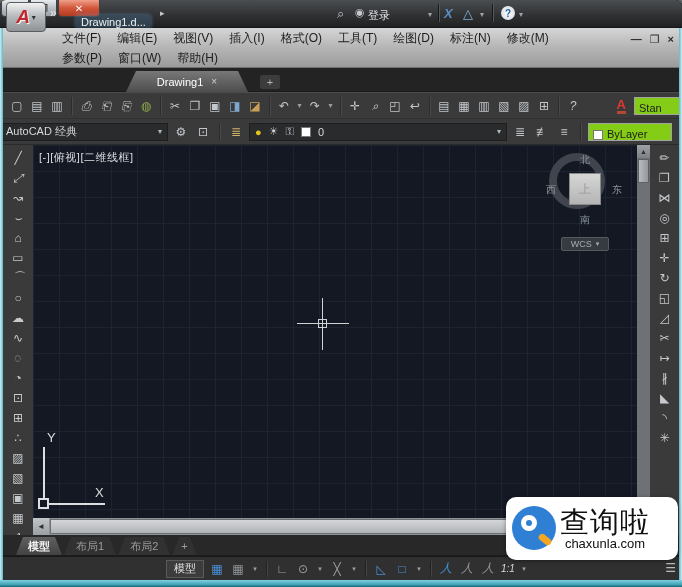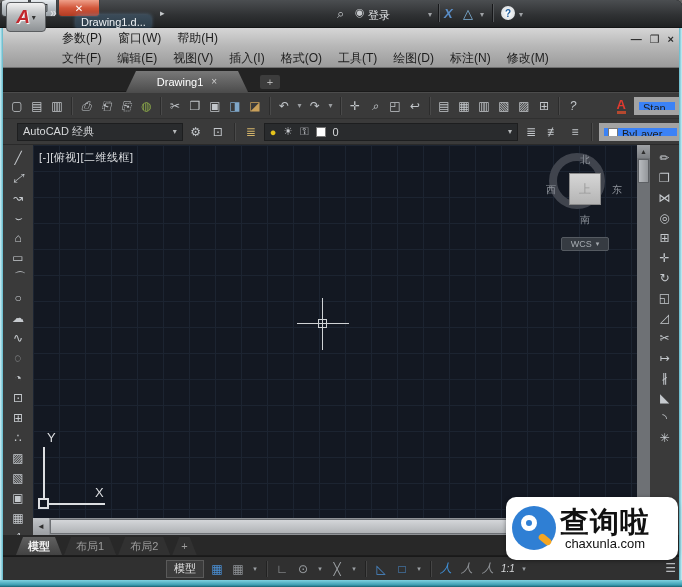--- a/index.html
+++ b/index.html
@@ -45,31 +45,31 @@
   .ftab{position:absolute;top:3px;height:21px;display:flex;align-items:center;justify-content:center;
     gap:8px;font-size:11px;clip-path:polygon(10px 0,calc(100% - 10px) 0,100% 100%,0 100%);}
   .ftab.inactive{background:linear-gradient(#3d3d3d,#2e2e2e);color:#a9a9a9;}
   .ftab.active{background:linear-gradient(#787878,#4d4d4d);color:#fff;}
   .ftab .x{color:#cfcfcf;font-size:10px;}
   .newtab{position:absolute;left:260px;top:7px;width:20px;height:14px;background:#3c3c3c;
     border-radius:2px;color:#b5b5b5;font-size:11px;display:flex;align-items:center;justify-content:center;}
   
   .toolbar{left:0;width:682px;background:#3a3a3a;display:flex;align-items:center;}
   .t1{top:92px;height:27px;border-top:1px solid #4c4c4c;border-bottom:1px solid #303030;padding-left:8px;gap:2px;}
-  .t2{top:119px;height:26px;border-bottom:1px solid #2a2a2a;padding-left:17px;gap:4px;}
+  .t2{top:119px;height:26px;border-bottom:1px solid #2a2a2a;padding-left:0;gap:4px;}
   .tbtn{width:18px;height:18px;display:flex;align-items:center;justify-content:center;
     color:#c3c7cb;font-size:12px;flex:0 0 auto;}
   .tbtn.dd{width:9px;font-size:8px;color:#9a9da0;}
   .tbtn.sep{width:7px;}
   .tbtn.sep i{display:block;width:1px;height:18px;background:#2c2c2c;box-shadow:1px 0 0 #4a4a4a;}
   .combo-dark{height:18px;background:#292b2d;border:1px solid #1d1e1f;color:#d6d8da;font-size:11px;
     display:flex;align-items:center;padding:0 5px;gap:5px;}
   .combo-dark .dd{margin-left:auto;font-size:8px;color:#b5b8ba;}
-  .combo-light{height:18px;background:#3b82f6;border:5px solid #a3a3a3;color:#1c1c1c;font-size:11px;
-    display:flex;align-items:flex-start;padding:0 4px;gap:4px;overflow:hidden;white-space:nowrap;}
+  .combo-light{height:18px;background:#84cc16;border:1px solid #a3a3a3;color:#1c1c1c;font-size:11px;
+    display:flex;align-items:flex-end;padding:0 4px;gap:4px;overflow:hidden;white-space:nowrap;}
   .sw{width:10px;height:10px;background:#ffffff;border:1px solid #777;flex:0 0 auto;}
   .lay-bulb{color:#e5c31c;font-size:11px;} .lay-ic{color:#c9ccd0;font-size:11px;}
   .acolor{color:#e03a2f;font-weight:bold;font-size:13px;border-bottom:3px solid #b5492f;line-height:13px;}
   
   .sidebar{background:#3a3a3a;display:flex;flex-direction:column;align-items:center;padding-top:4px;gap:3px;}
   .sbtn{width:22px;height:17px;display:flex;align-items:center;justify-content:center;color:#c6cace;font-size:12px;flex:0 0 auto;}
   
   .canvas{left:33px;top:145px;width:604px;height:373px;background:#131822;
     background-image:linear-gradient(#1c2431 1px,transparent 1px),
                      linear-gradient(90deg,#1c2431 1px,transparent 1px);
@@ -118,21 +118,21 @@
   .teal-r{left:679px;top:28px;width:3px;height:552px;background:linear-gradient(90deg,#5fb7c9,#cdeef5);}
   .teal-b{left:0;top:580px;width:682px;height:7px;background:linear-gradient(#7fd2e0,#3d9fb3 70%,#18606f);}
   
   .wm{left:506px;top:497px;width:172px;height:63px;background:#fff;border-radius:10px;z-index:50;
     box-shadow:0 1px 4px rgba(0,0,0,.4);display:flex;align-items:center;padding:4px 6px;}
   .wm-logo{position:relative;width:46px;height:46px;flex:0 0 auto;}
   .wm-c{position:absolute;left:0;top:0;width:44px;height:44px;border-radius:50%;background:#2f7fd4;}
   .wm-q{position:absolute;left:9px;top:9px;width:16px;height:16px;border:5px solid #fff;border-radius:50%;}
   .wm-h{position:absolute;left:26px;top:30px;width:14px;height:7px;background:#f5a623;border-radius:4px;transform:rotate(38deg);}
   .wm-txt{display:flex;flex-direction:column;align-items:center;margin-left:2px;}
-  .wm-title{font-size:29px;color:#101010;font-weight:700;line-height:30px;letter-spacing:1px;}
+  .wm-title{font-size:29px;color:#101010;font-weight:400;line-height:30px;letter-spacing:1px;}
   .wm-dom{font-size:13px;color:#101010;line-height:14px;}
 </style>
 </head>
 <body>
 
 <div id="root">
 
   <div class="abs titlebar">
     <span class="abs qat-overflow">»</span>
     <span class="abs doctitle">Drawing1.d...</span>
@@ -155,36 +155,36 @@
     </div>
   </div>
   <div class="abs appbtn">
     <span class="A">A</span>
     <span class="car">▾</span>
   </div>
 
   <div class="abs menubar">
     <div class="menurow">
 
-    <span class="mi">参数(P)</span>
-        <span class="mi">窗口(W)</span>
-        <span class="mi">帮助(H)</span>
-      </div>
-    <div class="menurow">
-
     <span class="mi">文件(F)</span>
         <span class="mi">编辑(E)</span>
         <span class="mi">视图(V)</span>
         <span class="mi">插入(I)</span>
         <span class="mi">格式(O)</span>
         <span class="mi">工具(T)</span>
         <span class="mi">绘图(D)</span>
         <span class="mi">标注(N)</span>
         <span class="mi">修改(M)</span>
       </div>
+    <div class="menurow">
+
+    <span class="mi">参数(P)</span>
+        <span class="mi">窗口(W)</span>
+        <span class="mi">帮助(H)</span>
+      </div>
     <div class="docwin">
       <span>—</span>
       <span>❐</span>
       <span>×</span>
     </div>
   </div>
 
   <div class="abs tabbar">
     <div class="ftab active" style="left:126px;width:122px;">
       <span>Drawing1</span>

